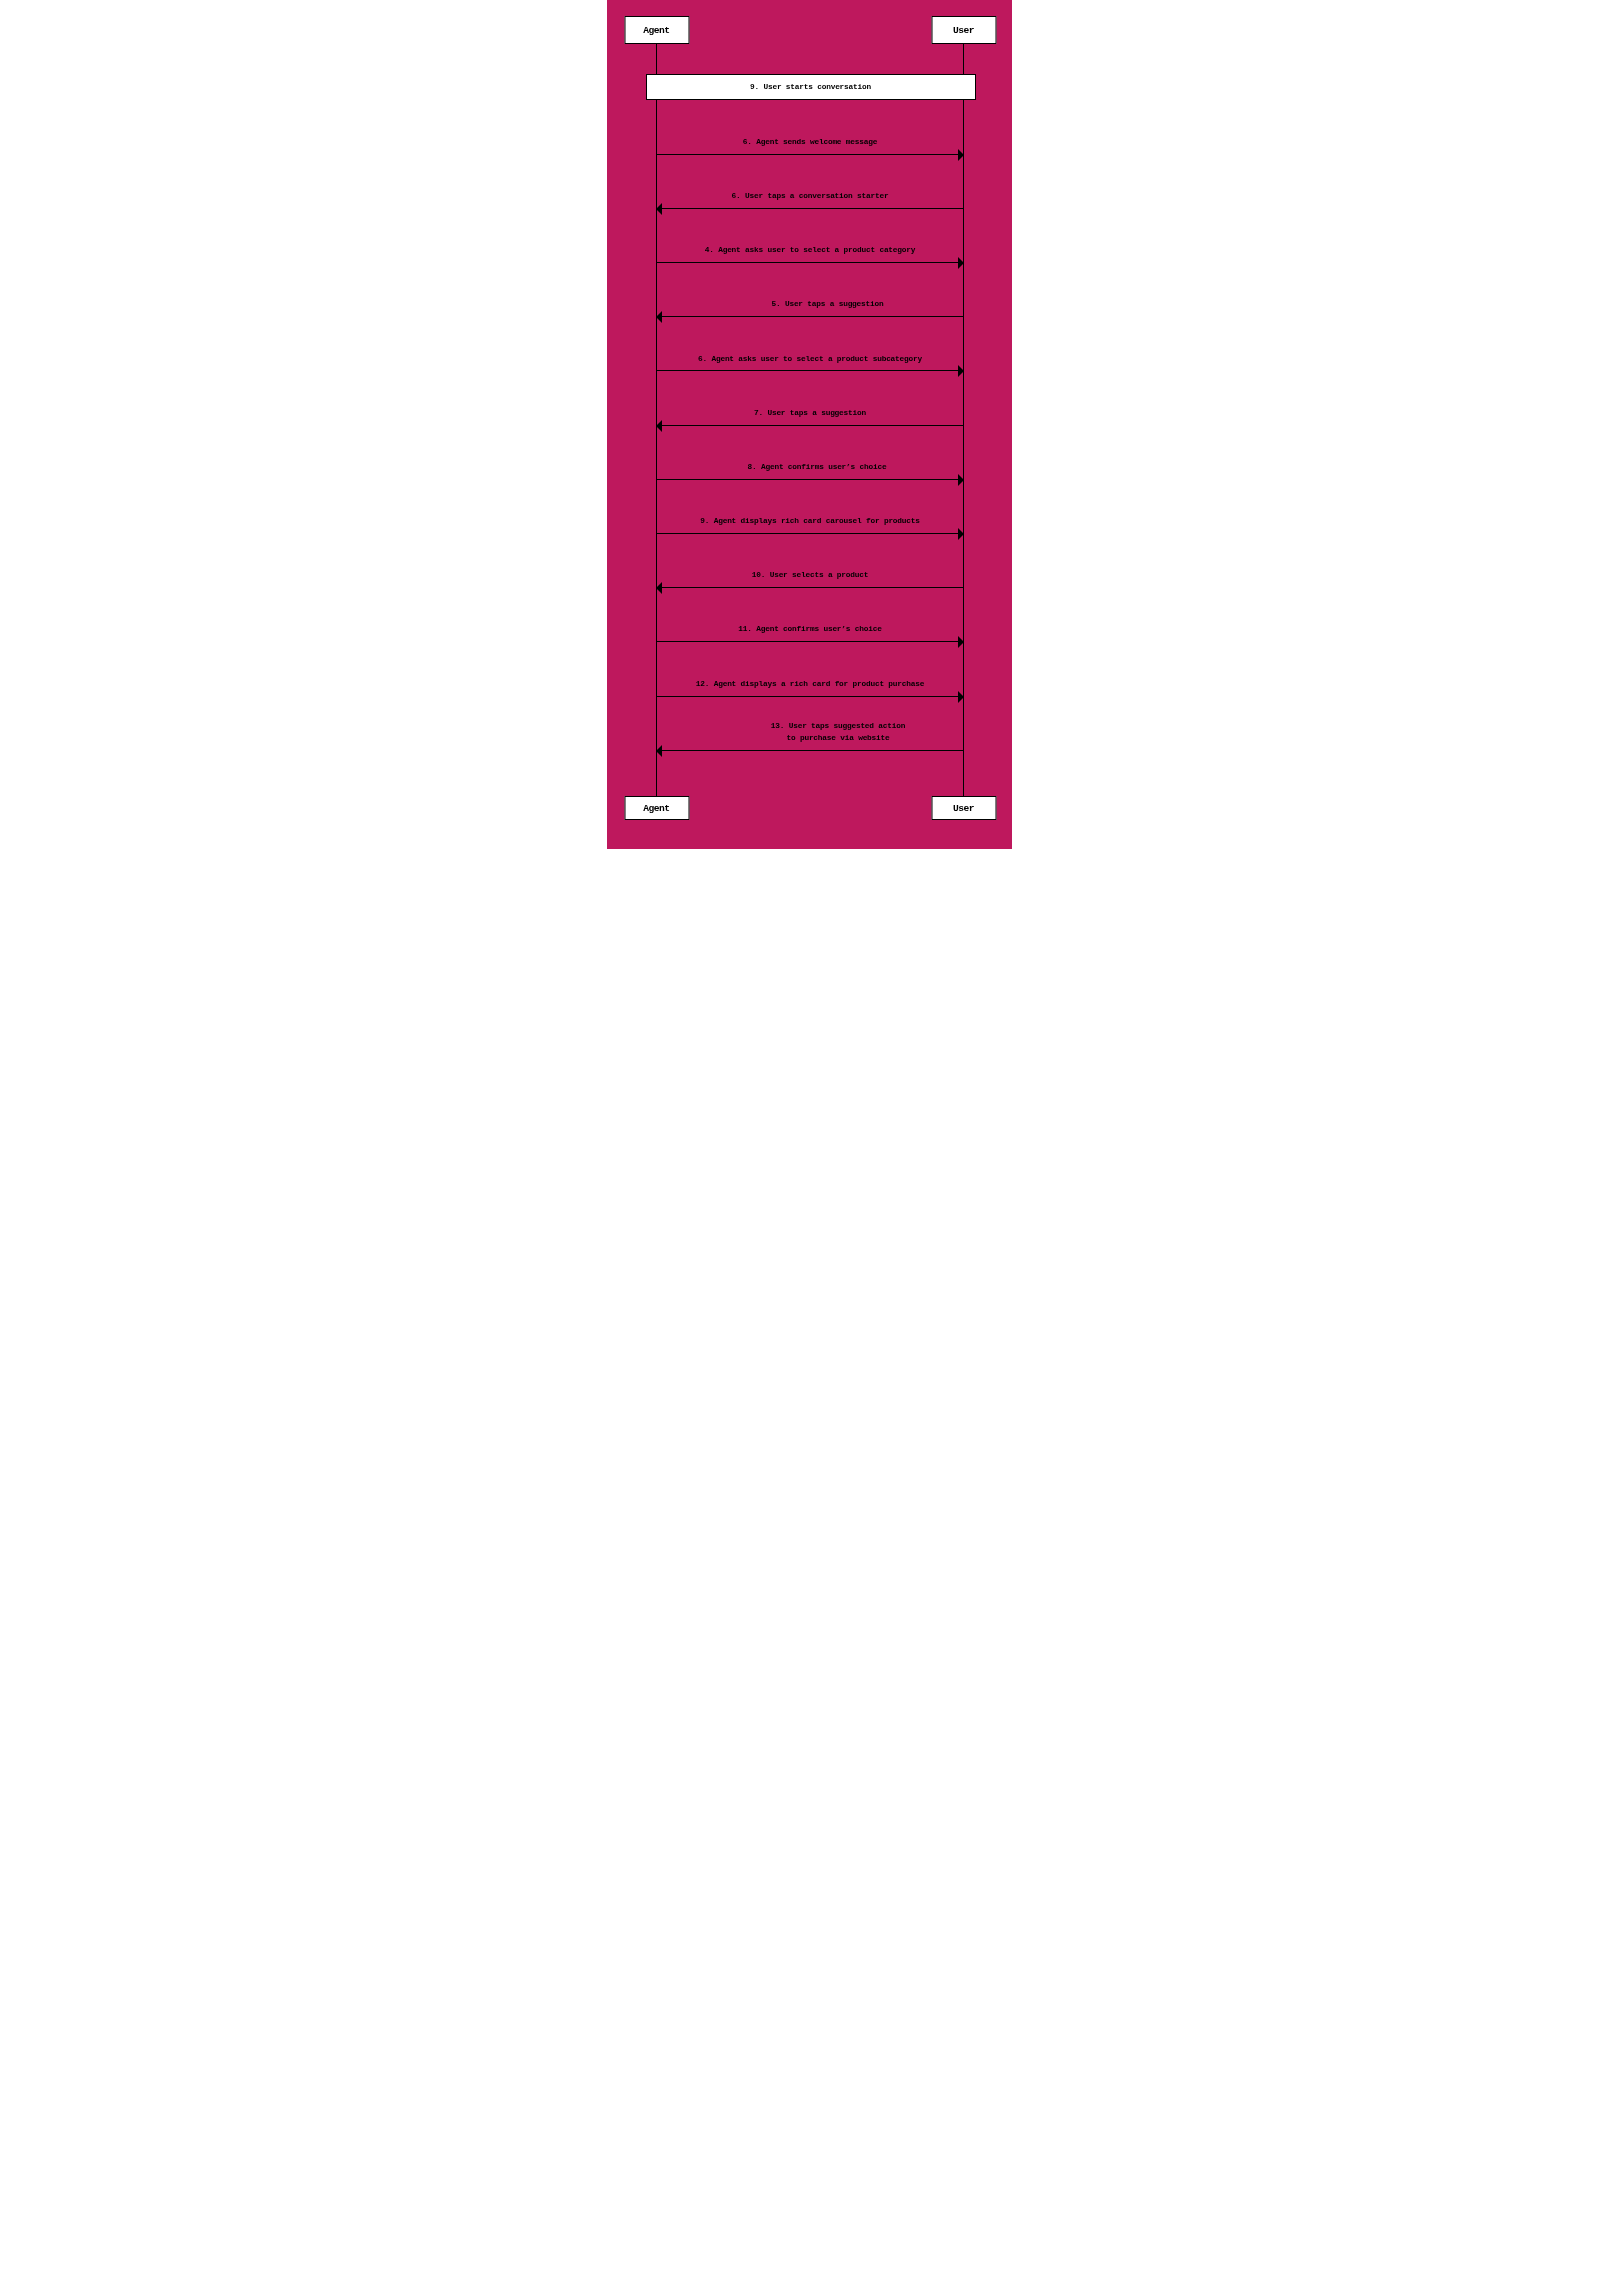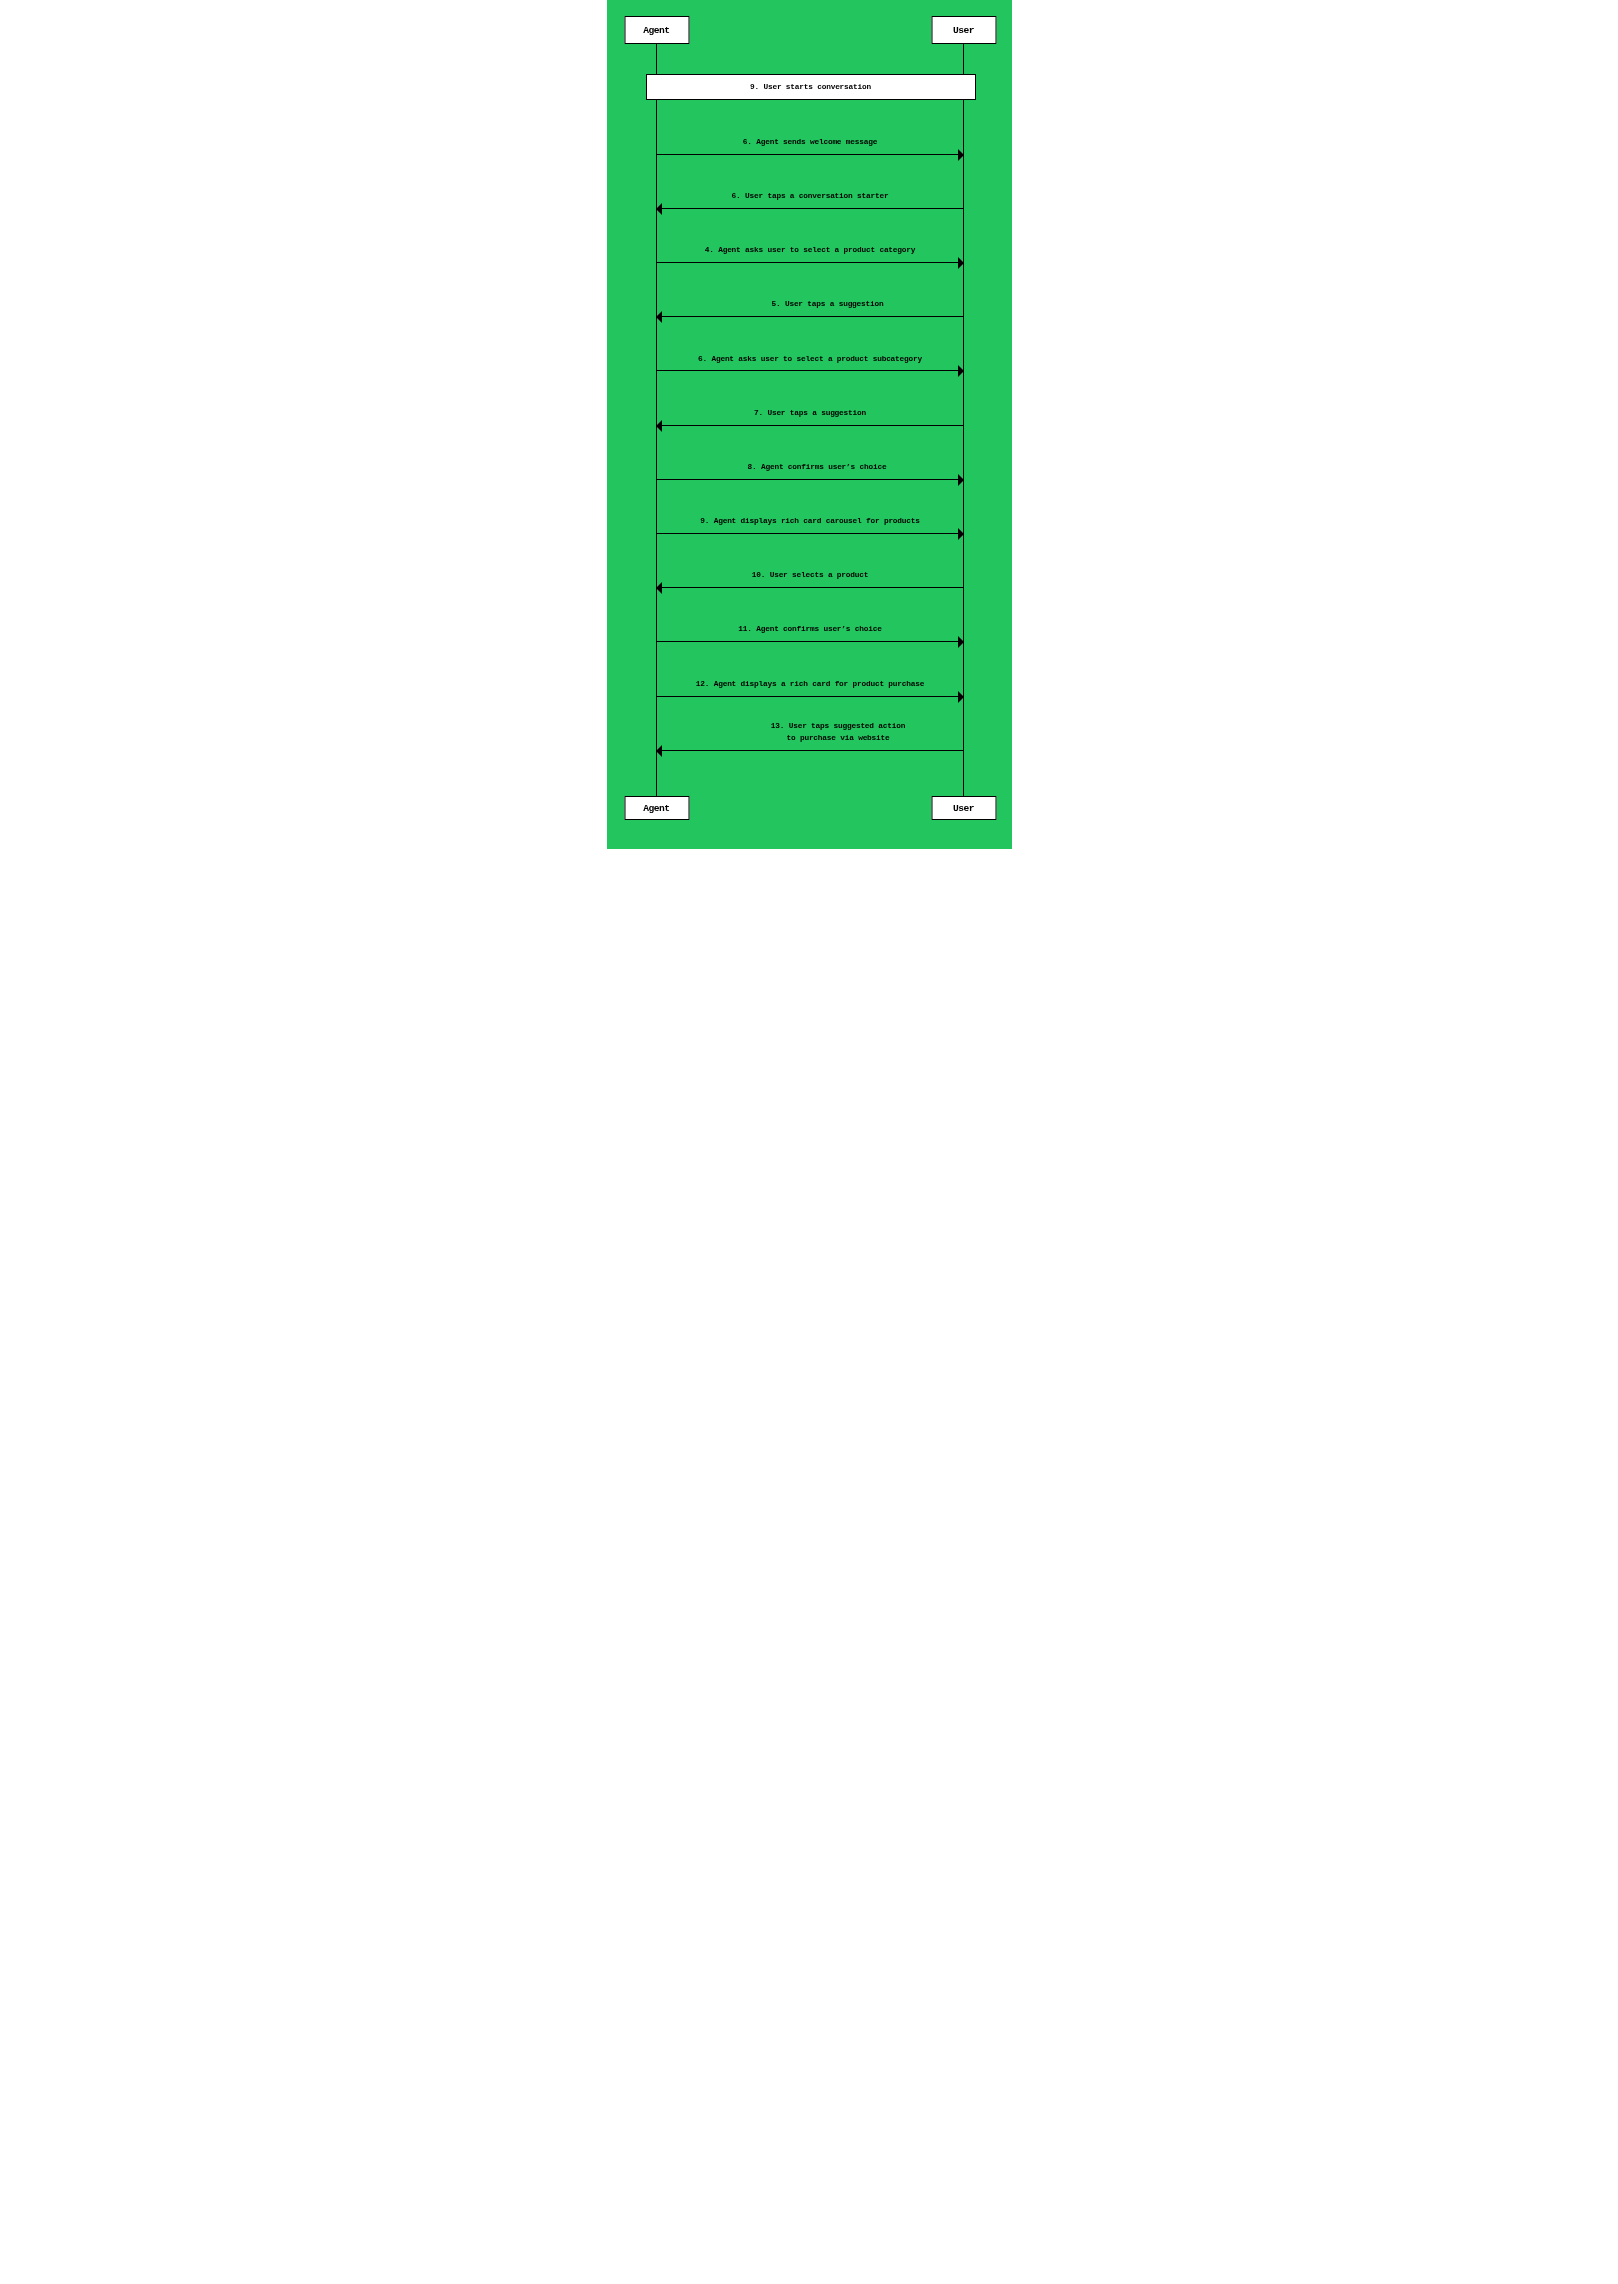--- a/index.html
+++ b/index.html
@@ -1,21 +1,21 @@
 <!DOCTYPE html>
 <html style="font-size:7.3px"><head>
 <meta charset="utf-8">
 <style>
   html,body{margin:0;padding:0;background:#ffffff;}
   .canvas{
     position:relative;
     width:405px;
     height:849px;
     margin:0 auto;
-    background:#22c55e;
+    background:#be185d;
     font-family:"Liberation Mono","DejaVu Sans Mono",monospace;
     color:#000;
     overflow:hidden;
   }
   .lifeline{
     position:absolute;
     top:43px;
     height:755px;
     width:0.9px;
     background:#000;

